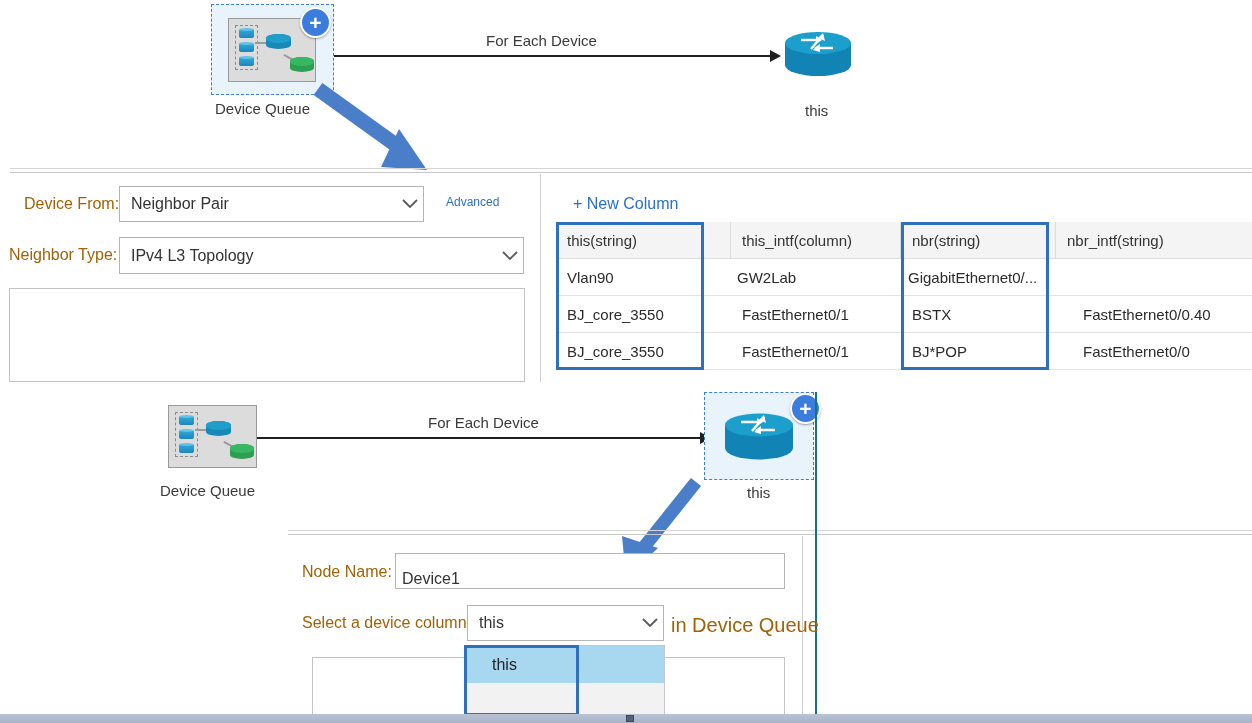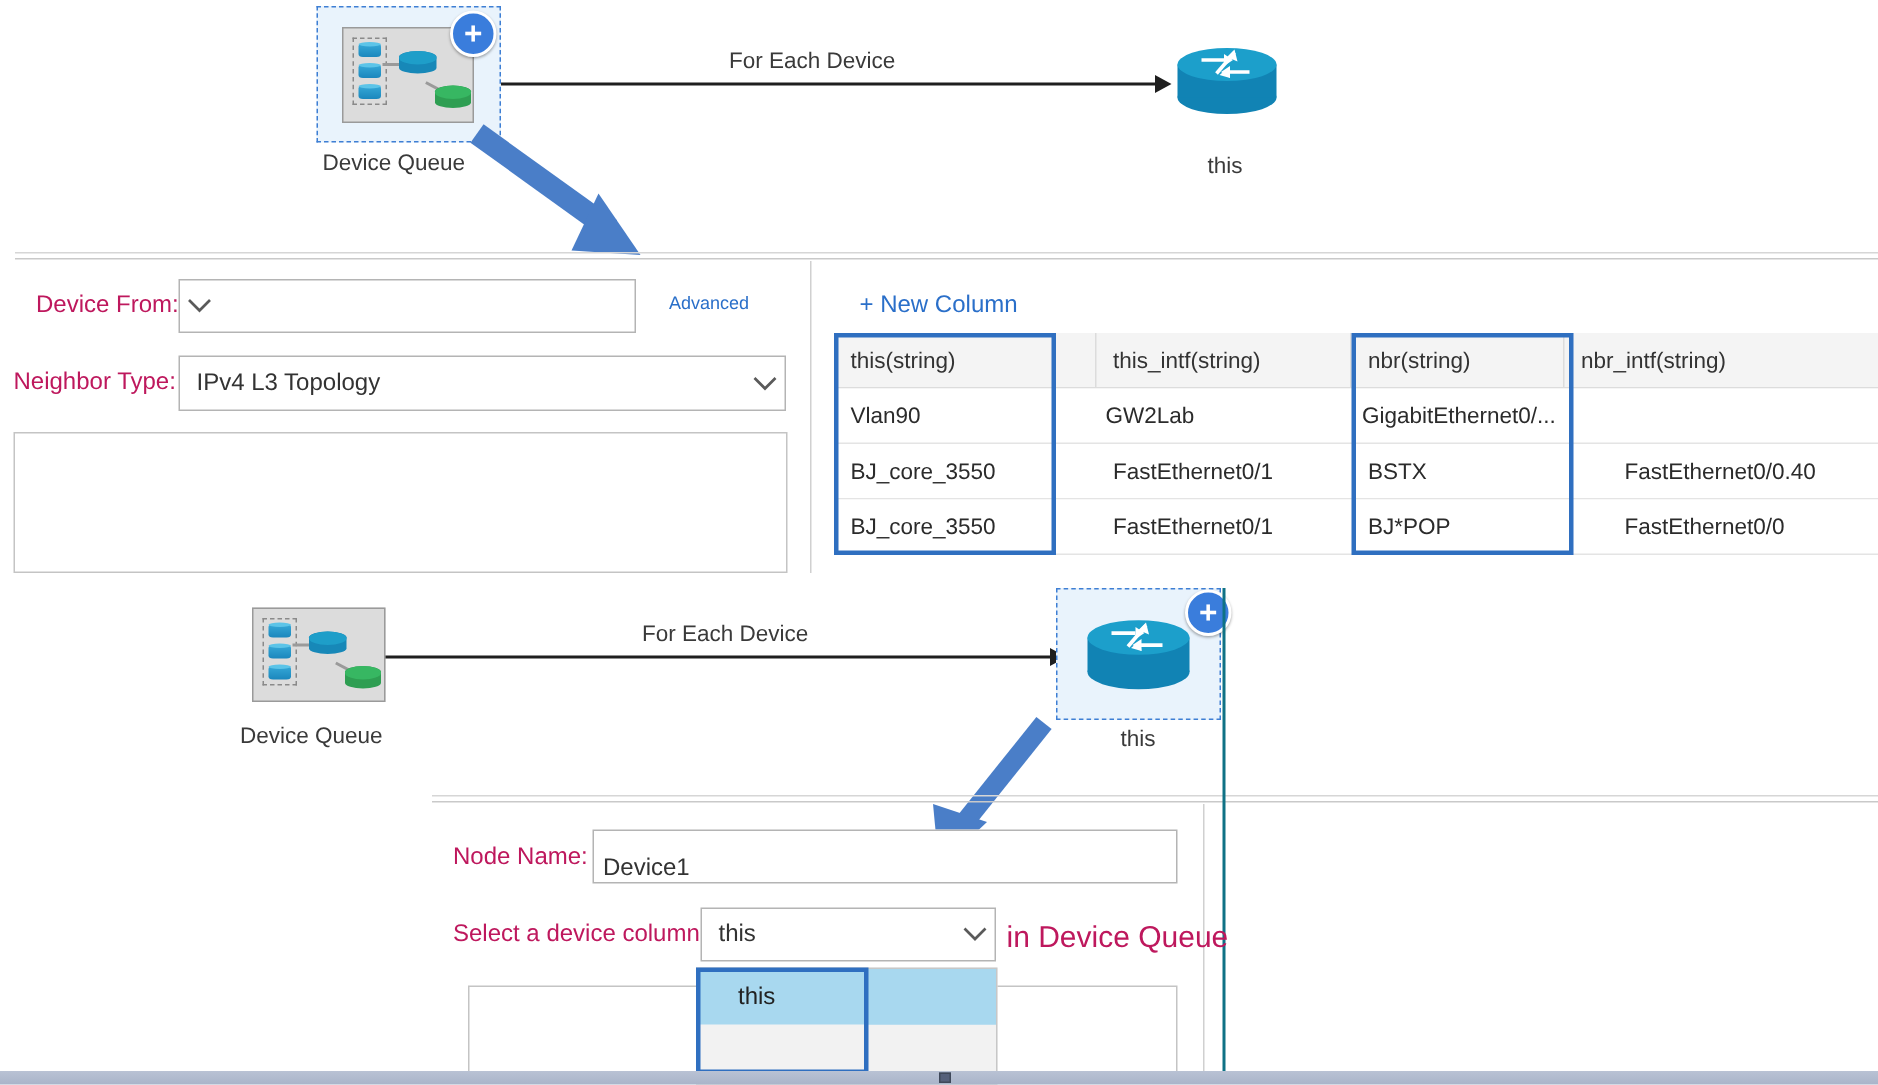--- a/index.html
+++ b/index.html
@@ -7,21 +7,21 @@
     width:1252px;height:723px;position:relative;overflow:hidden;
     background:#ffffff;
     font-family:"Liberation Sans", sans-serif;
     color:#262626;
     font-size:15px;
   }
   .abs{position:absolute;}
 
   
   .lbl{font-size:15px;color:#3a3a3a;white-space:nowrap;}
-  .lbl-dark{color:#be185d;text-align:center;}
+  .lbl-dark{color:#a16207;text-align:center;}
   .link{color:#2a6fc9;font-size:15px;white-space:nowrap;cursor:pointer;}
 
   
   .node-sel{
     border:1.5px dashed #3e7fd4;
     background:#e9f3fc;
     box-sizing:border-box;
   }
 
   
@@ -204,20 +204,21 @@
     <polygon points="96,54 124,95 78,92" fill="#4a7ec8"></polygon>
   </g>
 </svg>
 
 <div class="hline" style="left:10px;top:168px;width:1242px;"></div>
 <div class="hline2" style="left:10px;top:172px;width:1242px;"></div>
 <div class="vline" style="left:540px;top:174px;height:208px;"></div>
 
 <div class="abs lbl lbl-dark" style="left:24px;top:195px;font-size:16px;">Device From:</div>
 <div class="select" style="left:119px;top:186px;width:305px;height:36px;">
+  <span class="val">Neighbor Pair</span>
   <span class="chev">
     <svg width="16" height="10" viewBox="0 0 16 10">
         <path d="M1 1 L8 8 L15 1" stroke="#5a5a5a" stroke-width="1.8" fill="none"></path>
       </svg>
   </span>
 </div>
 <div class="abs link" style="left:446px;top:195px;font-size:12px;">Advanced</div>
 
 <div class="abs lbl lbl-dark" style="left:9px;top:246px;font-size:16px;">Neighbor Type:</div>
 <div class="select" style="left:119px;top:237px;width:405px;height:37px;">
@@ -229,22 +230,22 @@
   </span>
 </div>
 
 <div class="emptybox" style="left:9px;top:288px;width:516px;height:94px;"></div>
 
 <div class="abs link" style="left:573px;top:195px;font-size:16px;">+ New Column</div>
 
 <div class="grid" style="left:556px;top:222px;width:696px;height:150px;">
   <div class="hdr-row">
     <div class="hdr-cell" style="width:175px;">this(string)</div>
-    <div class="hdr-cell" style="width:170px;">this_intf(string)</div>
-    <div class="hdr-cell" style="width:142px;">nbr(string)</div>
+    <div class="hdr-cell" style="width:170px;">this_intf(column)</div>
+    <div class="hdr-cell" style="width:155px;">nbr(string)</div>
     <div class="hdr-cell" style="width:180px;border-right:none;">nbr_intf(string)</div>
   </div>
   <div class="row">
     <div class="cell" style="width:170px;">Vlan90</div>
     <div class="cell" style="width:171px;">GW2Lab</div>
     <div class="cell" style="width:180px;">GigabitEthernet0/...</div>
   </div>
   <div class="row">
     <div class="cell" style="width:175px;">BJ_core_3550</div>
     <div class="cell" style="width:170px;">FastEthernet0/1</div>

